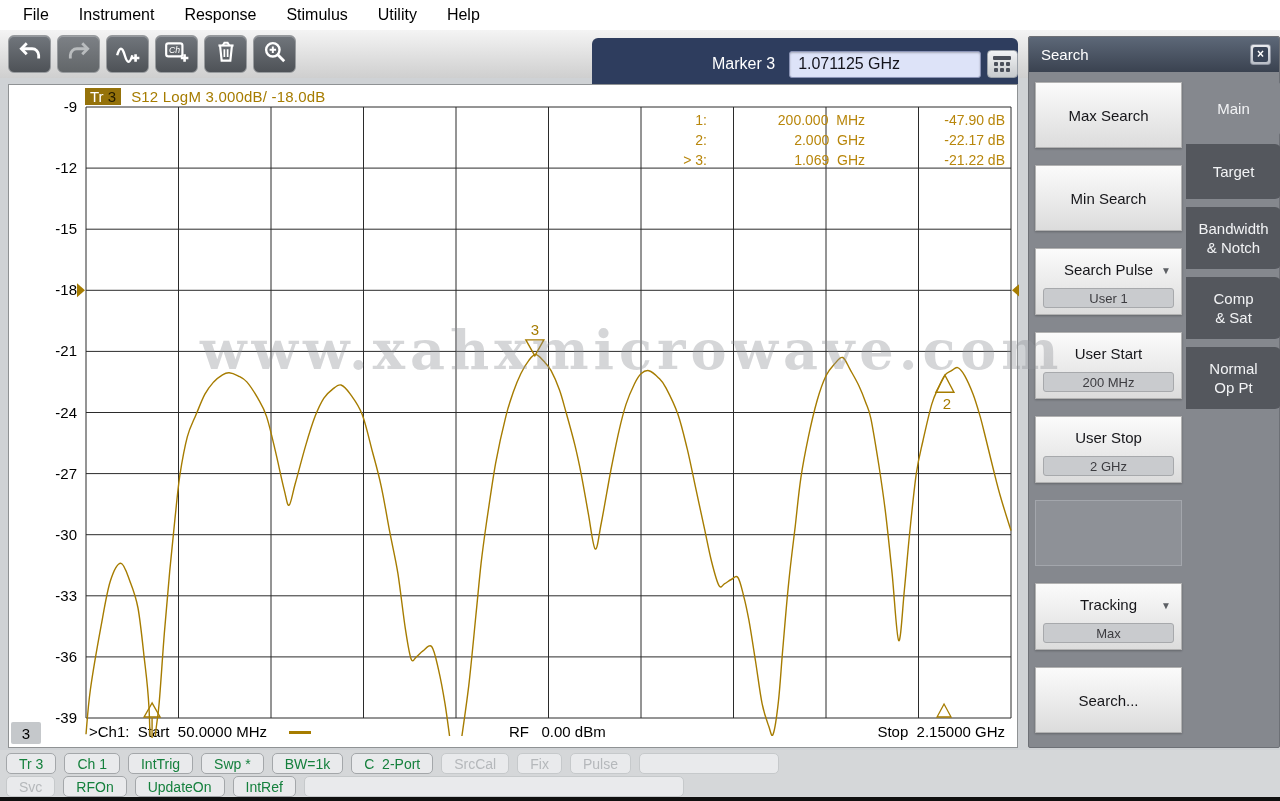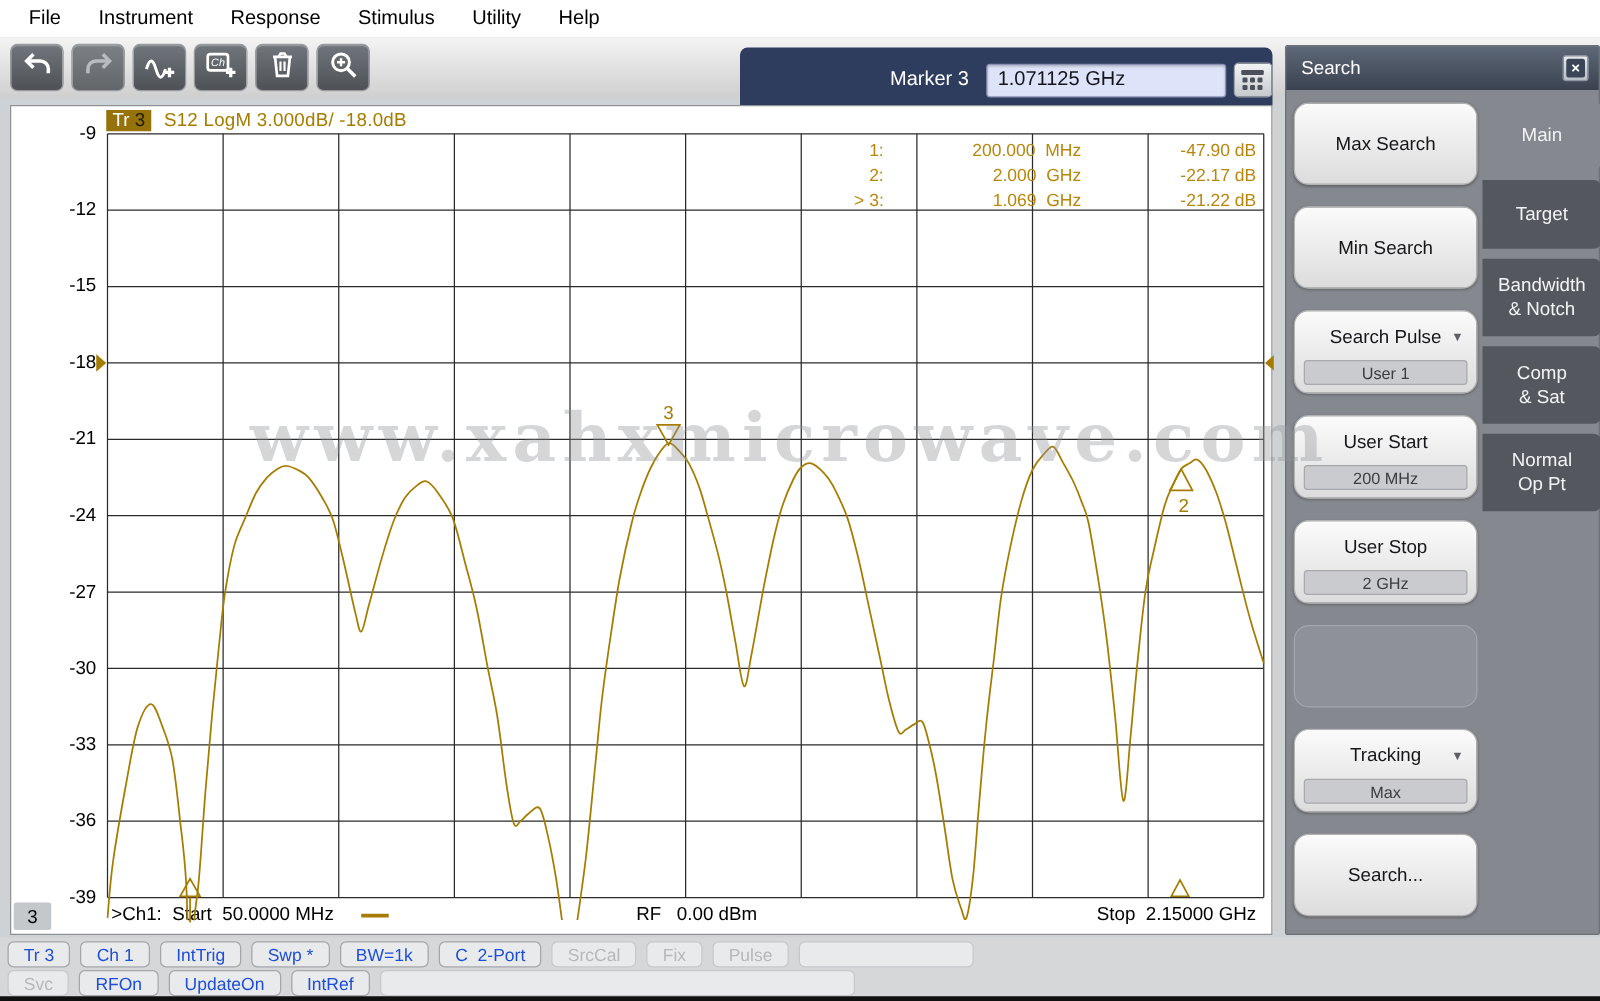--- a/index.html
+++ b/index.html
@@ -45,36 +45,36 @@
   .f-stop { position:absolute; right:14px; top:4px; white-space:pre; }
   .watermark { position:absolute; left:200px; top:318px; width:872px; z-index:30; font-family:"DejaVu Serif", serif; font-weight:bold; font-size:54px; letter-spacing:5px; color:rgba(145,148,152,.38); pointer-events:none; white-space:nowrap; }
 
   
   .search-panel { position:absolute; left:1028px; top:36px; width:252px; height:712px; background:#85888e; border:1px solid #6d7076; border-radius:2px; }
   .sp-title { position:absolute; left:0; top:0; width:100%; height:35px; background:linear-gradient(#5d6878,#3a4250); border-radius:2px 2px 0 0; display:flex; align-items:center; }
   .sp-title-text { color:#fff; font-size:15px; margin-left:12px; flex:1; }
   .sp-close { width:21px; height:21px; margin-right:8px; border-radius:3px; background:linear-gradient(#e8eaee,#b9bec7); border:1px solid #8d93a0; display:flex; align-items:center; justify-content:center; }
   .sp-close-inner { width:15px; height:15px; background:#3a4558; border-radius:2px; color:#fff; font-size:12px; line-height:14px; text-align:center; font-weight:bold; }
   .sp-body { position:absolute; left:0; top:35px; width:157px; padding:10px 4px 0 6px; display:flex; flex-direction:column; }
-  .sp-btn { width:147px; border-radius:12px; border:1px solid #b2b2b2; background:linear-gradient(#fbfbfb,#dcdcdc); color:#16161a; font-size:15px; display:flex; flex-direction:column; align-items:center; justify-content:center; margin-bottom:17px; position:relative; box-shadow:0 1px 2px rgba(0,0,0,.25); }
+  .sp-btn { width:147px; border-radius:0; border:1px solid #b2b2b2; background:linear-gradient(#fbfbfb,#dcdcdc); color:#16161a; font-size:15px; display:flex; flex-direction:column; align-items:center; justify-content:center; margin-bottom:17px; position:relative; box-shadow:0 1px 2px rgba(0,0,0,.25); }
   .sp-btn.tall { height:66px; }
   .sp-btn.val { height:67px; justify-content:flex-start; padding-top:12px; }
   .sp-btn.empty { height:66px; background:#8e9197; border:1px solid #a3a6ac; box-shadow:none; }
   .sp-val { margin-top:10px; width:131px; height:20px; background:#c9cbce; border:1px solid #a7a9ac; border-radius:3px; font-size:13px; color:#3c3c40; display:flex; align-items:center; justify-content:center; }
   .sp-dd { position:absolute; right:10px; top:16px; font-size:10px; color:#5c5f64; }
   .sp-tabs { position:absolute; left:157px; top:44px; width:119px; display:flex; flex-direction:column; }
   .sp-tab { width:95px; min-height:55px; background:#54575d; color:#f2f3f5; font-size:15px; display:flex; align-items:center; justify-content:center; text-align:center; border-radius:0 6px 6px 0; margin-bottom:8px; white-space:pre-line; line-height:19px; padding:6px 2px; }
   .sp-tab.selected { background:#85888e; }
 
   
   .statusbar { position:absolute; left:0; top:750px; width:1280px; height:47px; background:#d5d7d9; }
   .st-row { position:absolute; left:6px; display:flex; gap:8px; }
   .st-row.r1 { top:3px; }
   .st-row.r2 { top:26px; }
-  .st-btn { height:21px; border:1px solid #a4a7aa; border-radius:5px; background:#e9eaec; color:#1d4ed8; font-size:14px; display:flex; align-items:center; justify-content:center; padding:0 12px; white-space:pre; }
+  .st-btn { height:21px; border:1px solid #a4a7aa; border-radius:5px; background:#e9eaec; color:#15803d; font-size:14px; display:flex; align-items:center; justify-content:center; padding:0 12px; white-space:pre; }
   .st-btn.disabled { color:#b5b8bb; border-color:#c6c9cb; }
   .bottom-strip { position:absolute; left:0; top:797px; width:1280px; height:4px; background:#101010; }
 </style>
 </head>
 <body>
 
 <div class="menubar" id="menubar">
     <div class="menu-item">File</div>
     <div class="menu-item">Instrument</div>
     <div class="menu-item">Response</div>

